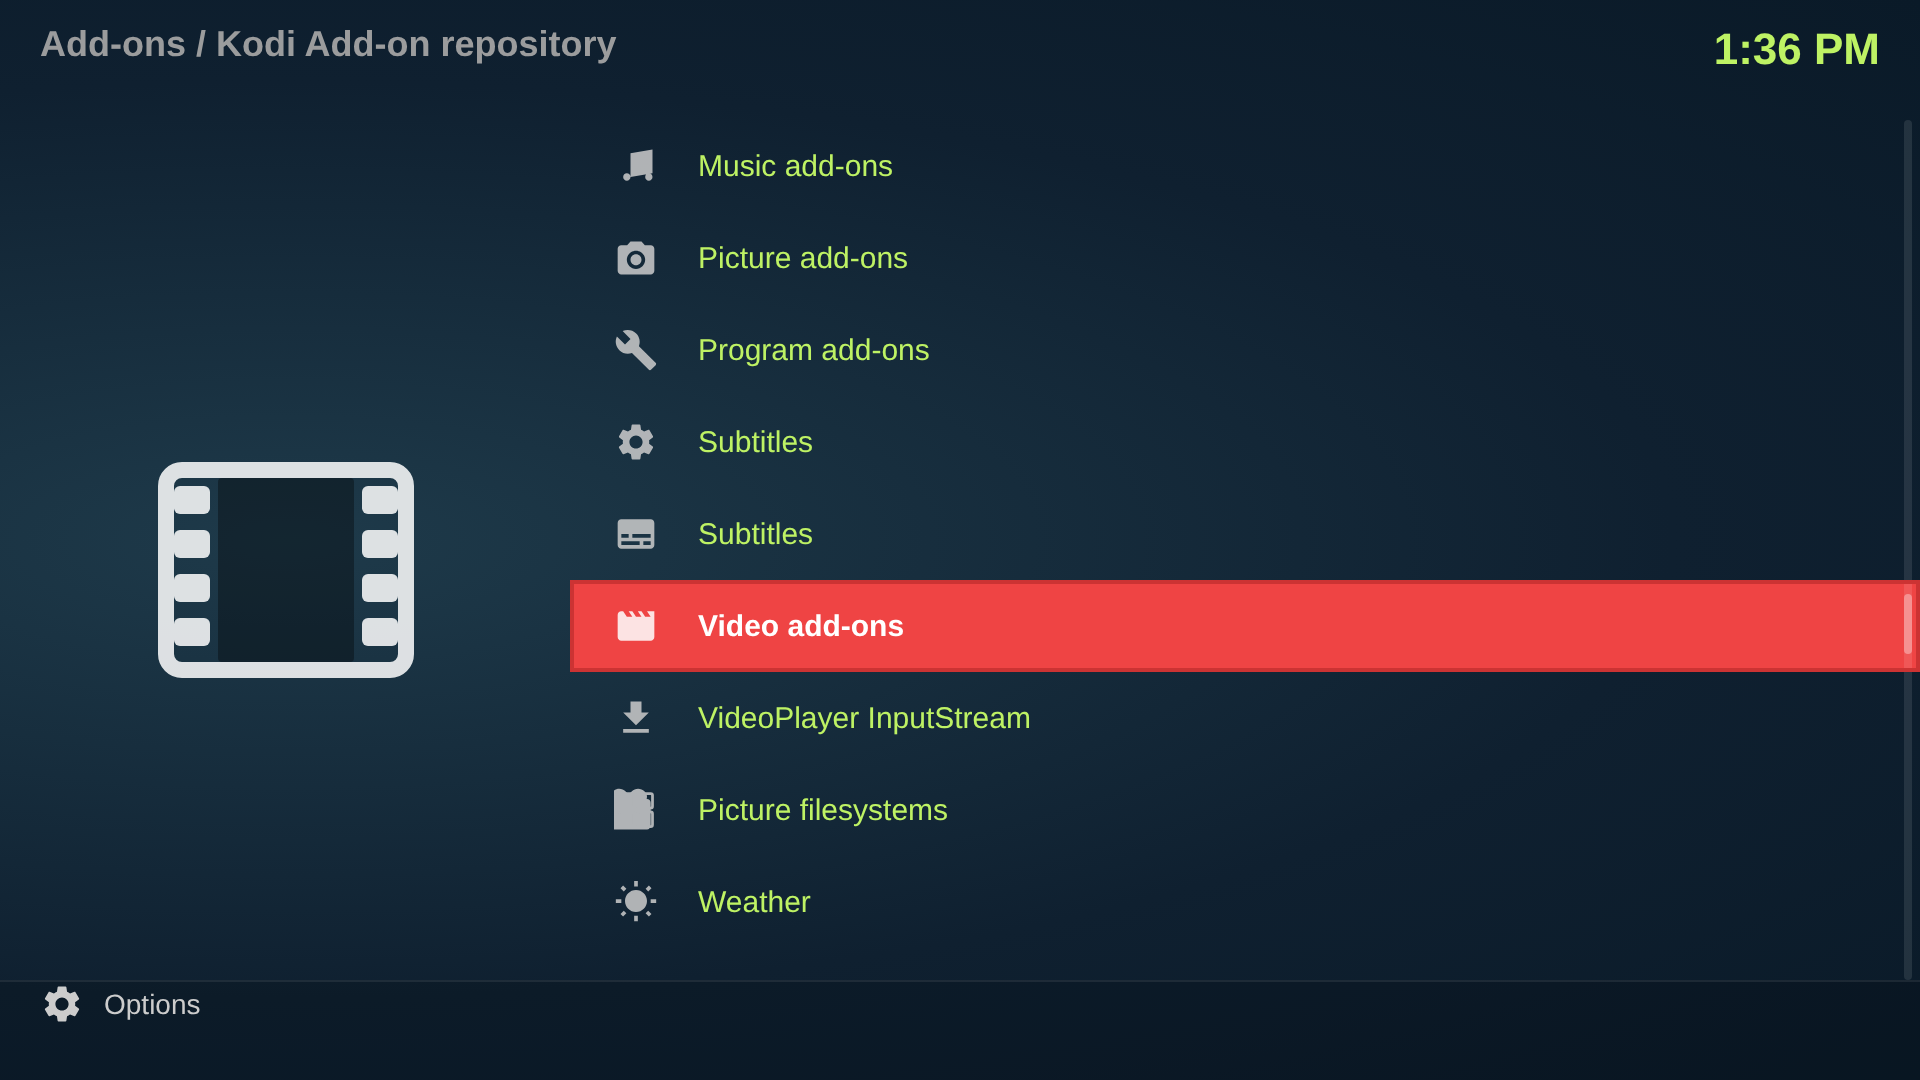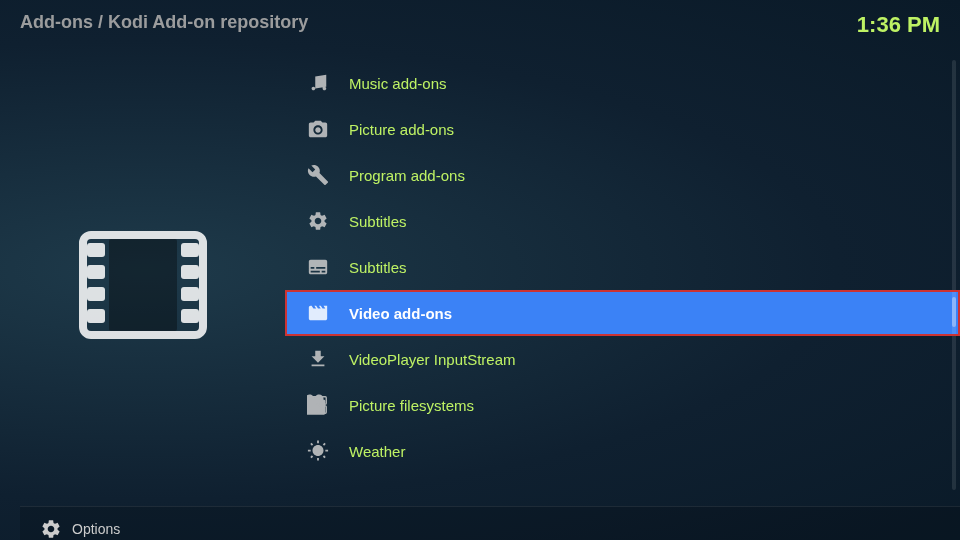--- a/index.html
+++ b/index.html
@@ -94,21 +94,21 @@
     .menu-item {
       display: flex;
       align-items: center;
       padding: 10px 20px;
       cursor: pointer;
       gap: 18px;
       position: relative;
     }
 
     .menu-item.active {
-      background: #3b82f6;
+      background: #ef4444;
     }
 
     .menu-item.active .item-label {
       color: #ffffff;
       font-weight: bold;
     }
 
     .menu-item.selected-outline::before {
       content: '';
       position: absolute;
@@ -162,27 +162,26 @@
       background: rgba(255,255,255,0.35);
       border-radius: 2px;
     }
 
     
     .footer {
       position: absolute;
       bottom: 0;
       left: 0;
       right: 0;
-      height: 34px;
-      display: flex;
-      align-items: flex-end;
+      height: 50px;
+      display: flex;
+      align-items: flex-start;
       padding: 0 20px;
       border-top: 1px solid rgba(255,255,255,0.08);
       background: rgba(0,0,0,0.15);
-      margin-left: 20px;
     }
 
     .options-btn {
       display: flex;
       align-items: center;
       gap: 10px;
       cursor: pointer;
     }
 
     .options-icon {

